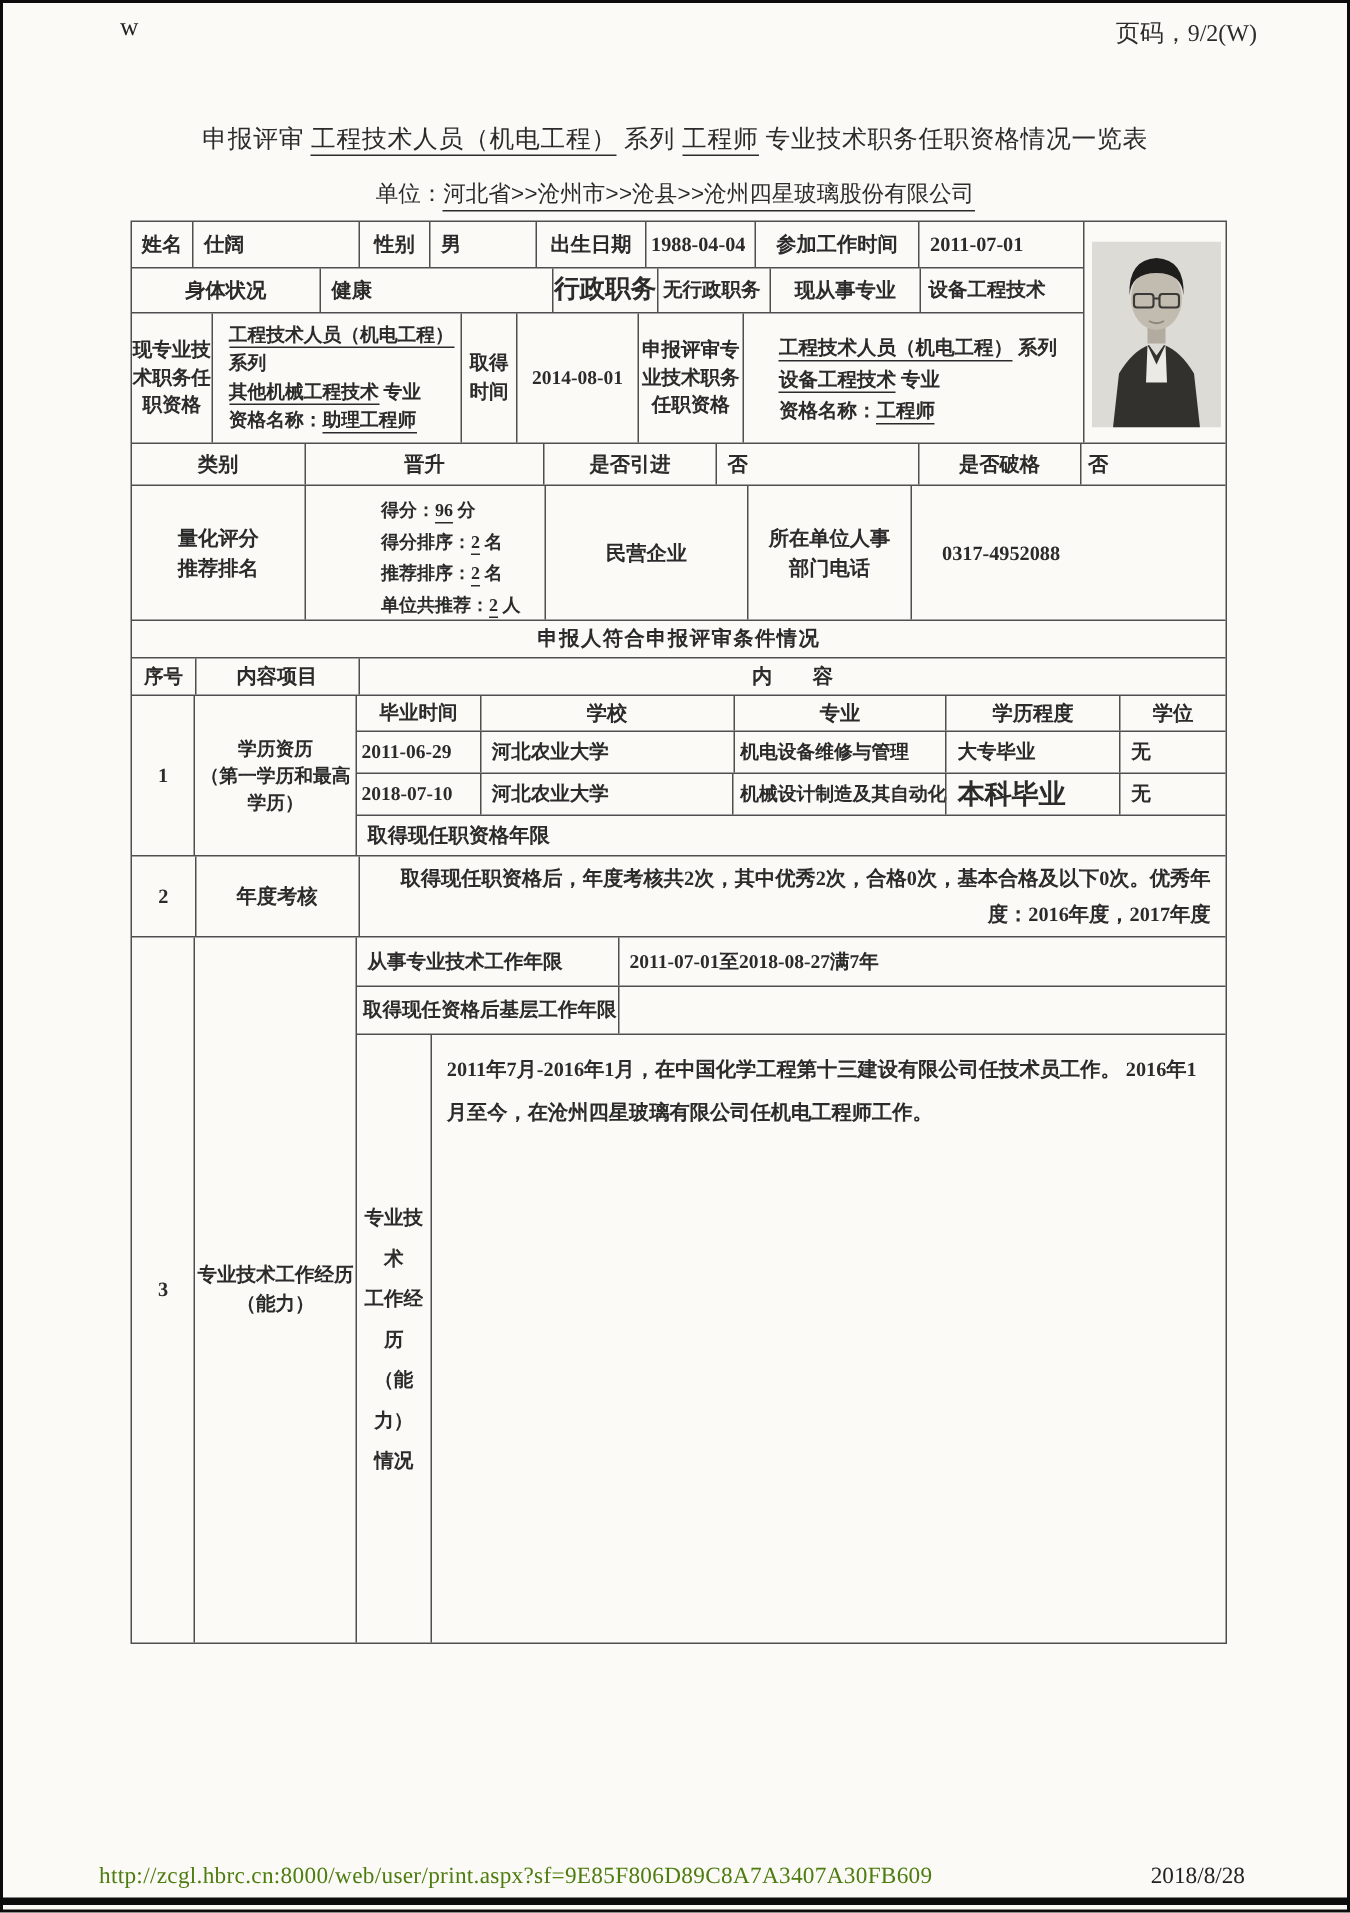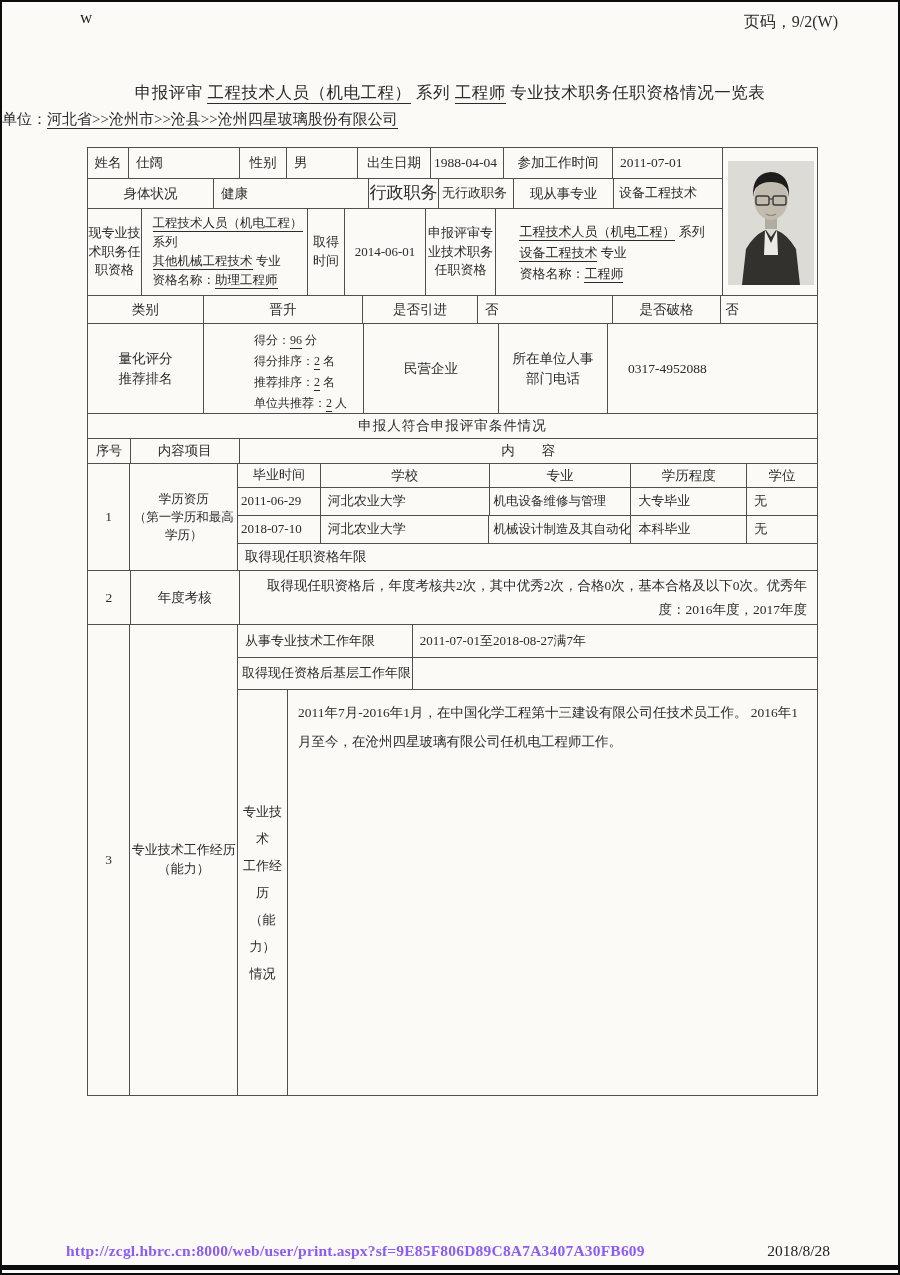--- a/index.html
+++ b/index.html
@@ -11,24 +11,24 @@
     background: #fbfaf7;
     border: 2px solid #0c0c0c;
     overflow: hidden;
     font-family: "Liberation Serif", "DejaVu Serif", serif;
     color: #2b2b2b;
   }
   .abs { position: absolute; }
   .corner-w { left: 78px; top: 6px; font-size: 17px; color:#222; }
   .page-num { right: 60px; top: 10px; font-size: 16px; }
   .doc-title { left: 0; top: 80px; width: 100%; text-align: center; font-size: 16.5px; letter-spacing: .5px; }
-  .doc-unit  { left: 0; top: 108px; width: 100%; text-align: left; font-size: 15px; }
+  .doc-unit  { left: 0; top: 118px; width: 100%; text-align: center; font-size: 15px; font-family: Liberation Mono, monospace; }
   .u { border-bottom: 1px solid #2b2b2b; padding-bottom: 1px; }
 
-  .sheet { left: 85px; top: 145px; width: 731px; border: 1px solid #4f4f4f; font-size: 13.5px; }
+  .sheet { left: 85px; top: 145px; width: 731px; border: 1px solid #4f4f4f; font-size: 13.5px; font-weight: bold; }
   .row  { display: flex; border-top: 1px solid #4f4f4f; }
   .sheet > .row:first-child, .blockA .row:first-child { border-top: none; }
   .c { border-left: 1px solid #4f4f4f; display: flex; align-items: center; justify-content: center;
        text-align: center; overflow: visible; line-height: 1.45; }
   .row .c:first-child { border-left: none; }
   .l { justify-content: flex-start; text-align: left; padding-left: 7px; }
   .pre { white-space: pre-line; }
   .top { align-items: flex-start; }
 
   .blockA { position: relative; width: 731px; }
@@ -44,21 +44,21 @@
   .irow { display: flex; border-top: 1px solid #4f4f4f; }
   .col .irow:first-child { border-top: none; }
   .irow .c:first-child { border-left: none; }
 
   .nowrap { white-space: nowrap; }
   .banner { letter-spacing: 1px; }
   .exp-text { padding: 8px 14px 0 10px; line-height: 29px; text-align: left; }
   .annual-text { padding: 3px 10px 0 8px; line-height: 24px; text-align: right; }
   .vlabel { line-height: 27px; font-size: 13px; }
 
-  .footer-url { left: 64px; top: 1240px; font-size: 15.5px; color:#8b5cf6; letter-spacing:.2px;font-weight:bold; }
+  .footer-url { left: 64px; top: 1240px; font-size: 15.5px; color:#4d7c0f; letter-spacing:.2px; }
   .footer-date { right: 68px; top: 1240px; font-size: 15.5px; color:#222; }
   .bottom-bar { left: 0; top: 1263px; width: 100%; height: 5px; background: #0c0c0c; }
 </style>
 </head>
 <body>
 
 <div class="page">
 
   <div class="abs corner-w">w</div>
   <div class="abs page-num">页码，9/2(W)</div>
@@ -98,21 +98,21 @@
         <div class="c" style="width:166px">
           <div class="lines">
             <div><span class="u">工程技术人员（机电工程）</span></div>
             <div>系列</div>
             <div><span class="u">其他机械工程技术</span><span> 专业</span></div>
             <div><span>资格名称：</span><span class="u">助理工程师</span></div>
           </div>
         </div>
         <div class="c pre" style="width:37px;font-size:13px">取得
 时间</div>
-        <div class="c nowrap" style="width:81px;font-size:13px">2014-06-01</div>
+        <div class="c nowrap" style="width:81px;font-size:13px">2014-08-01</div>
         <div class="c pre" style="width:70px;font-size:13px">申报评审专
 业技术职务
 任职资格</div>
         <div class="c" style="width:227px">
           <div class="lines" style="font-size:13px;line-height:21px">
             <div><span class="u">工程技术人员（机电工程）</span><span> 系列</span></div>
             <div><span class="u">设备工程技术</span><span> 专业</span></div>
             <div><span>资格名称：</span><span class="u">工程师</span></div>
           </div>
         </div>
@@ -185,21 +185,21 @@
           <div class="c l nowrap" style="width:82px;padding-left:3px;font-size:13px">2011-06-29</div>
           <div class="c l" style="width:169px;font-size:13px">河北农业大学</div>
           <div class="c l nowrap" style="width:142px;padding-left:4px;font-size:12.5px">机电设备维修与管理</div>
           <div class="c l" style="width:116px;font-size:13px">大专毕业</div>
           <div class="c l" style="width:71px;font-size:13px">无</div>
         </div>
         <div class="irow" style="height:28px">
           <div class="c l nowrap" style="width:82px;padding-left:3px;font-size:13px">2018-07-10</div>
           <div class="c l" style="width:169px;font-size:13px">河北农业大学</div>
           <div class="c l nowrap" style="width:142px;padding-left:4px;font-size:12.5px">机械设计制造及其自动化</div>
-          <div class="c l" style="width:116px;font-size:13px">本科毕业</div>
+          <div class="c l" style="width:116px;font-size:18px">本科毕业</div>
           <div class="c l" style="width:71px;font-size:13px">无</div>
         </div>
         <div class="irow" style="height:27px">
           <div class="c l" style="width:207px">取得现任职资格年限</div>
         </div>
       </div>
     </div>
 
     <div class="row" style="height:54px">
       <div class="c" style="width:42px">2</div>

